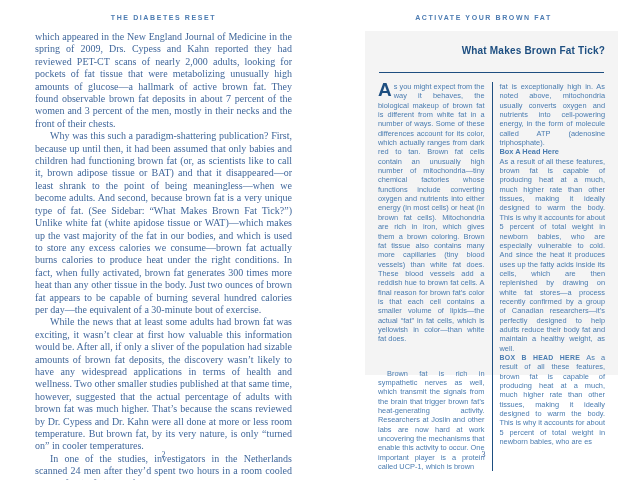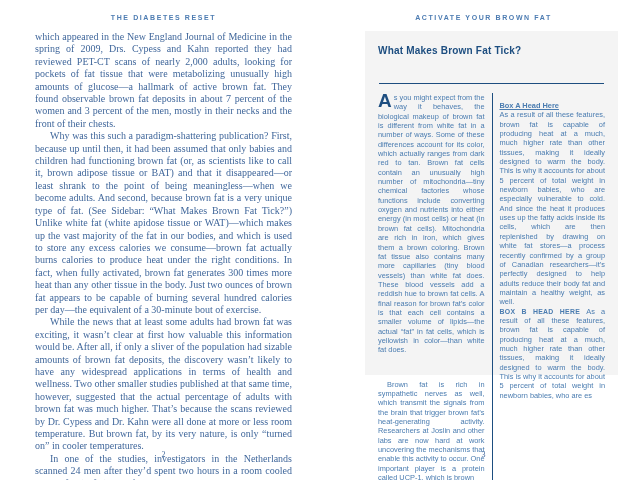--- a/index.html
+++ b/index.html
@@ -39,24 +39,24 @@
 
   
   .sidebar-box {
     position: absolute; left: 365px; top: 31px;
     width: 253px; height: 344px;
     background: #f4f4f4;
     padding: 14px 13px 10px 13px;
     font-family: "Liberation Sans", sans-serif;
   }
   .sidebar-title {
-    text-align: left;
+    text-align: right;
     font-size: 10px; font-weight: bold; color: #1d4e80;
     letter-spacing: 0.2px;
-    margin-bottom: 27px;
+    margin-bottom: 16px;
   }
   .sidebar-rule {
     height: 1px; background: #1d4e80; border: 0;
     margin: 0 1px 9px 1px;
   }
   .sidebar-columns { display: flex; }
   .sidebar-col {
     width: 50%;
     color: #4a7cb0;
     font-size: 7.4px; line-height: 9.35px;
@@ -69,21 +69,20 @@
 
   .dropcap {
     float: left;
     font-size: 19px; line-height: 15px;
     font-weight: bold; color: #1d4e80;
     padding-right: 2px;
   }
   .box-head {
     font-weight: bold; color: #4a7cb0;
     margin-top: 8px;
-    text-decoration: underline;
   }
   .boxa-space { margin-top: 8px; }
   .runin-head {
     font-weight: bold; letter-spacing: 0.3px;
     text-transform: uppercase; font-size: 6.9px;
   }
 </style>
 </head>
 <body>
 
@@ -104,20 +103,21 @@
 
   <div class="sidebar-box">
     <div class="sidebar-title">What Makes Brown Fat Tick?</div>
     <hr class="sidebar-rule">
     <div class="sidebar-columns">
       <div class="sidebar-col col-left">
         <p><span class="dropcap">A</span><span>s you might expect from the way it behaves, the biological makeup of brown fat is different from white fat in a number of ways. Some of these differences account for its color, which actually ranges from dark red to tan. Brown fat cells contain an unusually high number of mitochondria—tiny chemical factories whose functions include converting oxygen and nutrients into either energy (in most cells) or heat (in brown fat cells). Mitochondria are rich in iron, which gives them a brown coloring. Brown fat tissue also contains many more capillaries (tiny blood vessels) than white fat does. These blood vessels add a reddish hue to brown fat cells. A final reason for brown fat’s color is that each cell contains a smaller volume of lipids—the actual “fat” in fat cells, which is yellowish in color—than white fat does.</span></p>
         <p class="indent">Brown fat is rich in sympathetic nerves as well, which transmit the signals from the brain that trigger brown fat’s heat-generating activity. Researchers at Joslin and other labs are now hard at work uncovering the mechanisms that enable this activity to occur. One important player is a protein called UCP-1, which is brown</p>
       </div>
       <div class="sidebar-col col-right">
+        <p>fat is exceptionally high in. As noted above, mitochondria usually converts oxygen and nutrients into cell-powering energy, in the form of molecule called ATP (adenosine triphosphate).</p>
         <p class="box-head">Box A Head Here</p>
         <p>As a result of all these features, brown fat is capable of producing heat at a much, much higher rate than other tissues, making it ideally designed to warm the body. This is why it accounts for about 5 percent of total weight in newborn babies, who are especially vulnerable to cold. And since the heat it produces uses up the fatty acids inside its cells, which are then replenished by drawing on white fat stores—a process recently confirmed by a group of Canadian researchers—it’s perfectly designed to help adults reduce their body fat and maintain a healthy weight, as well.</p>
         <p class="boxa-space"><span class="runin-head">Box B Head Here </span><span>As a result of all these features, brown fat is capable of producing heat at a much, much higher rate than other tissues, making it ideally designed to warm the body. This is why it accounts for about 5 percent of total weight in newborn babies, who are es</span></p>
       </div>
     </div>
   </div>
 
 
   <div class="page-number right">3</div>
 

